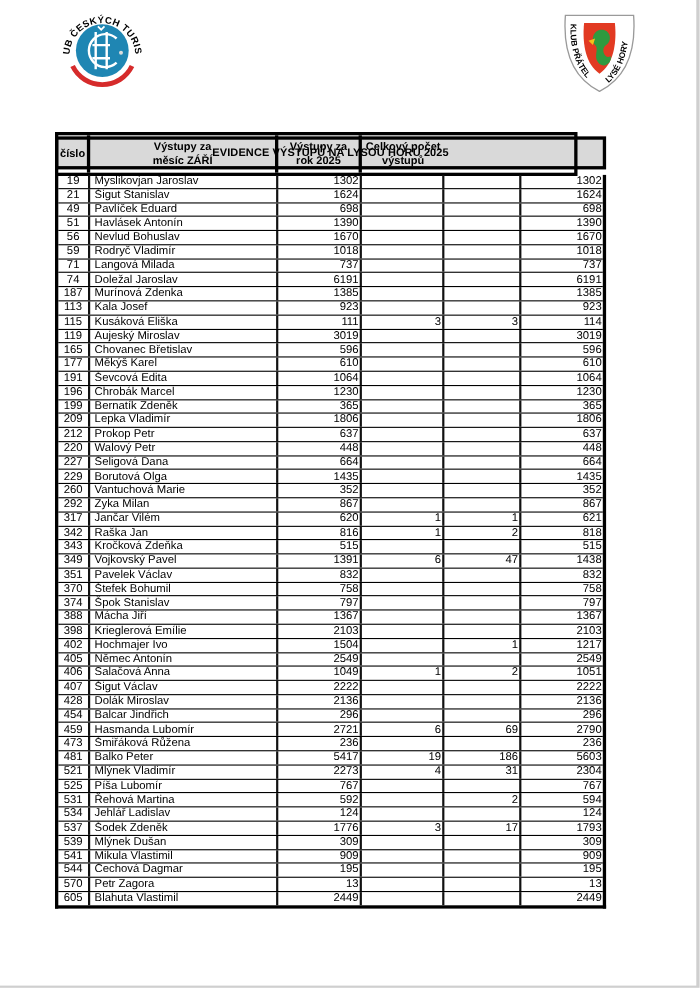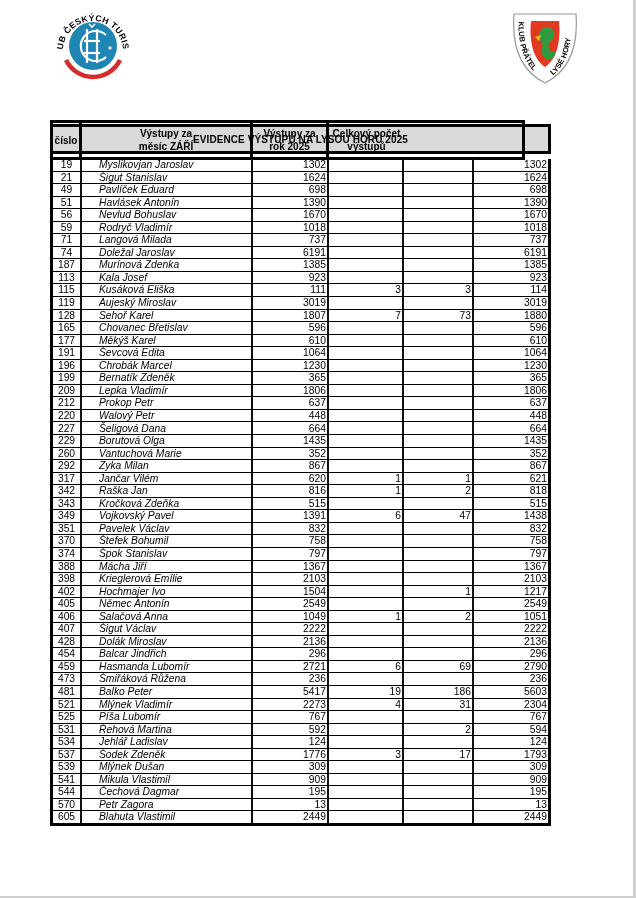--- a/index.html
+++ b/index.html
@@ -38,21 +38,21 @@
       display: flex; flex-direction: column;
     }
     .row { flex: 1 1 0; min-height: 0; border-bottom: 1px solid #000; box-sizing: border-box; }
     .row:last-child { border-bottom: none; }
     .cell {
       box-sizing: border-box; border-right: 2px solid #111; font-size: 10.3px; line-height: 11.5px;
       white-space: nowrap; overflow: hidden; display: flex; align-items: center;
     }
     .cell:last-child { border-right: none; }
     .c-num { justify-content: center; }
-    .c-name { padding-left: 17px; font-style: italic; }
+    .c-name { padding-left: 4px; }
     .c-val { justify-content: flex-end; padding-right: 1px; }
   </style>
 </head>
 <body>
 
 <div class="page">
 
   <svg class="logo logo-left" viewBox="0 0 78 78">
     <defs>
       <path id="kctArc" d="M 9,44 A 30,30 0 1,1 69,44"></path>
@@ -200,28 +200,20 @@
       </div>
       <div class="row grid">
         <div class="cell c-num">119</div>
         <div class="cell c-name">Aujeský Miroslav</div>
         <div class="cell c-val">3019</div>
         <div class="cell c-val"></div>
         <div class="cell c-val"></div>
         <div class="cell c-val">3019</div>
       </div>
       <div class="row grid">
-        <div class="cell c-num">128</div>
-        <div class="cell c-name">Sehoř Karel</div>
-        <div class="cell c-val">1807</div>
-        <div class="cell c-val">7</div>
-        <div class="cell c-val">73</div>
-        <div class="cell c-val">1880</div>
-      </div>
-      <div class="row grid">
         <div class="cell c-num">165</div>
         <div class="cell c-name">Chovanec Břetislav</div>
         <div class="cell c-val">596</div>
         <div class="cell c-val"></div>
         <div class="cell c-val"></div>
         <div class="cell c-val">596</div>
       </div>
       <div class="row grid">
         <div class="cell c-num">177</div>
         <div class="cell c-name">Měkýš Karel</div>

